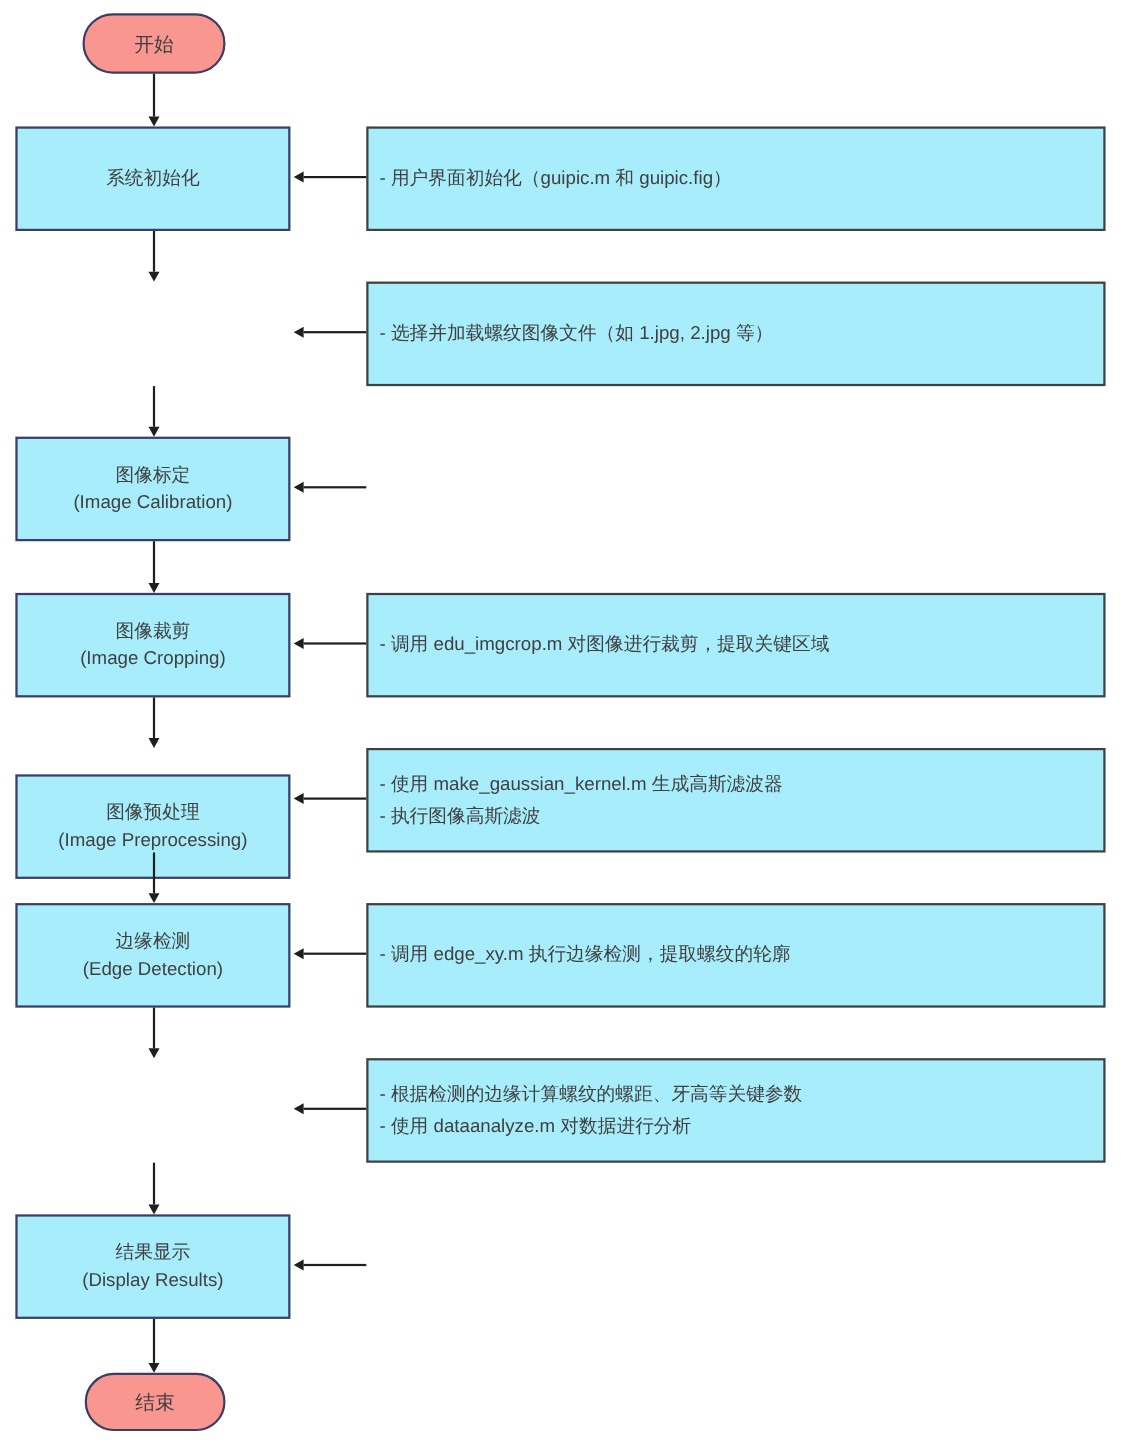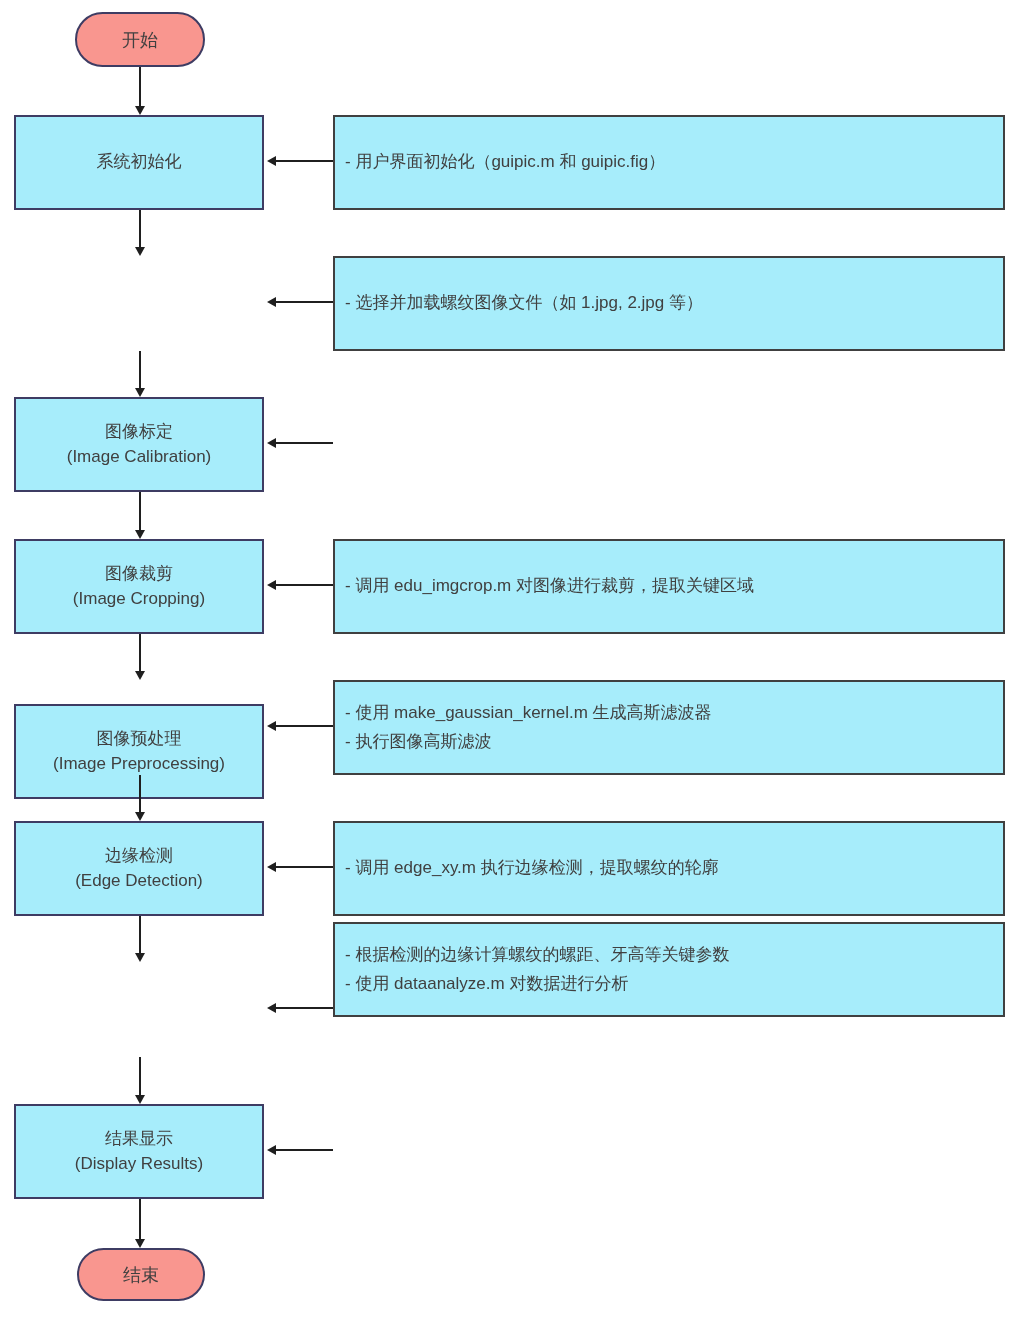--- a/index.html
+++ b/index.html
@@ -146,21 +146,21 @@
   </div>
 
   <div class="process" style="top:821px">
     <div>边缘检测</div>
     <div>(Edge Detection)</div>
   </div>
   <div class="detail" style="top:821px">
     <div class="d-text">- 调用 edge_xy.m 执行边缘检测，提取螺纹的轮廓</div>
   </div>
 
-  <div class="detail" style="top:922px">
+  <div class="detail" style="top:962px">
     <div class="d-text">- 根据检测的边缘计算螺纹的螺距、牙高等关键参数
 - 使用 dataanalyze.m 对数据进行分析</div>
   </div>
 
   <div class="process" style="top:1104px">
     <div>结果显示</div>
     <div>(Display Results)</div>
   </div>
 
   <div class="terminal end">

